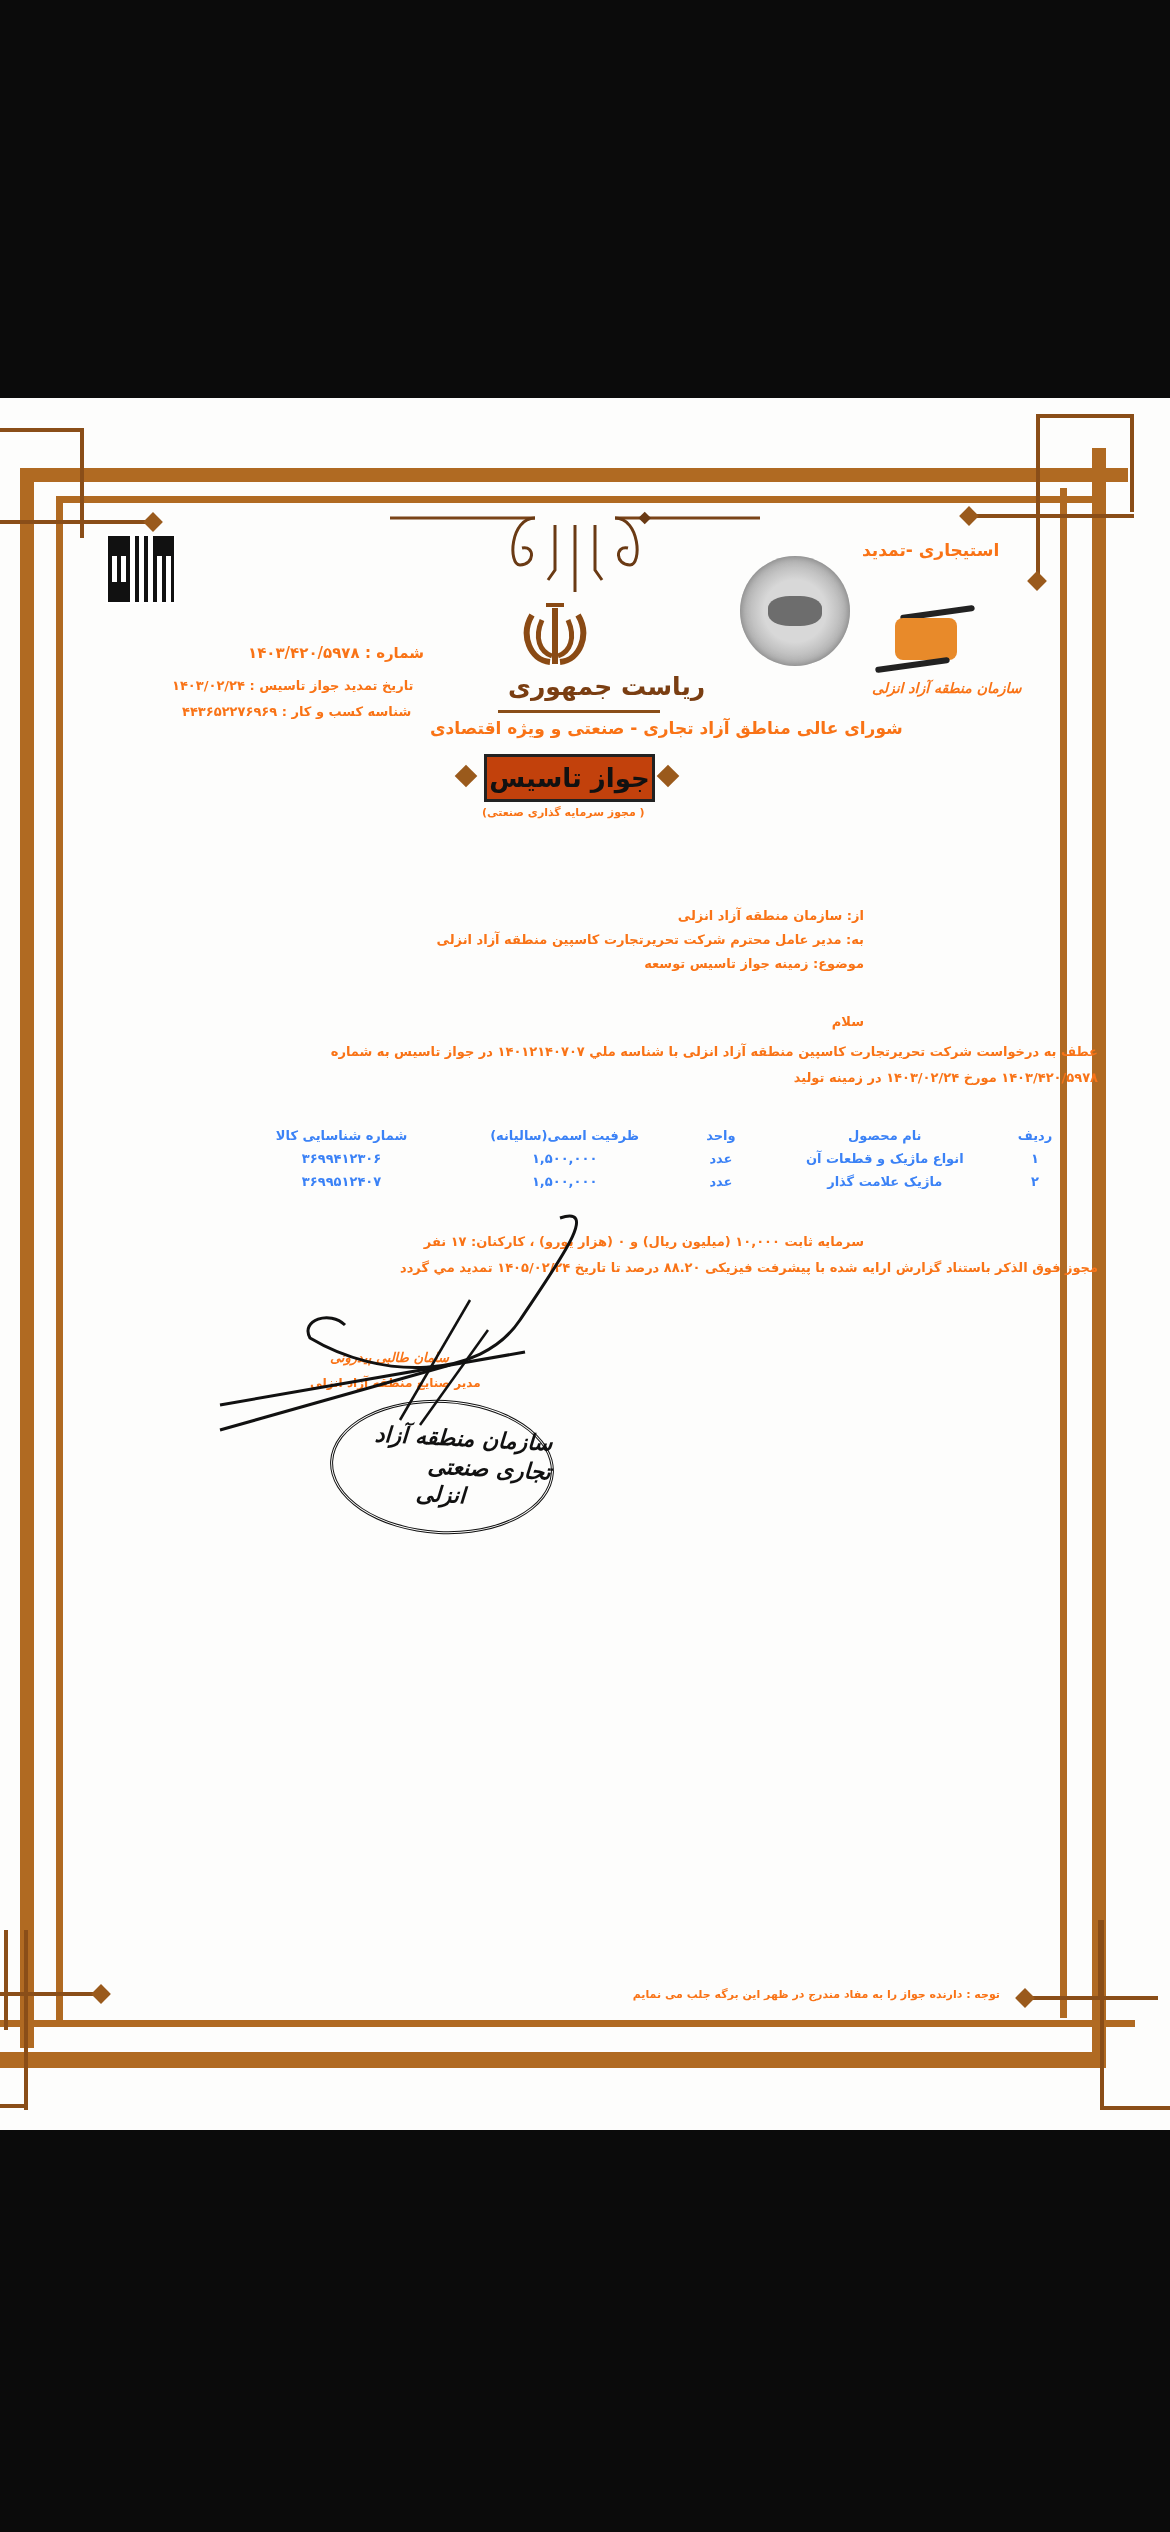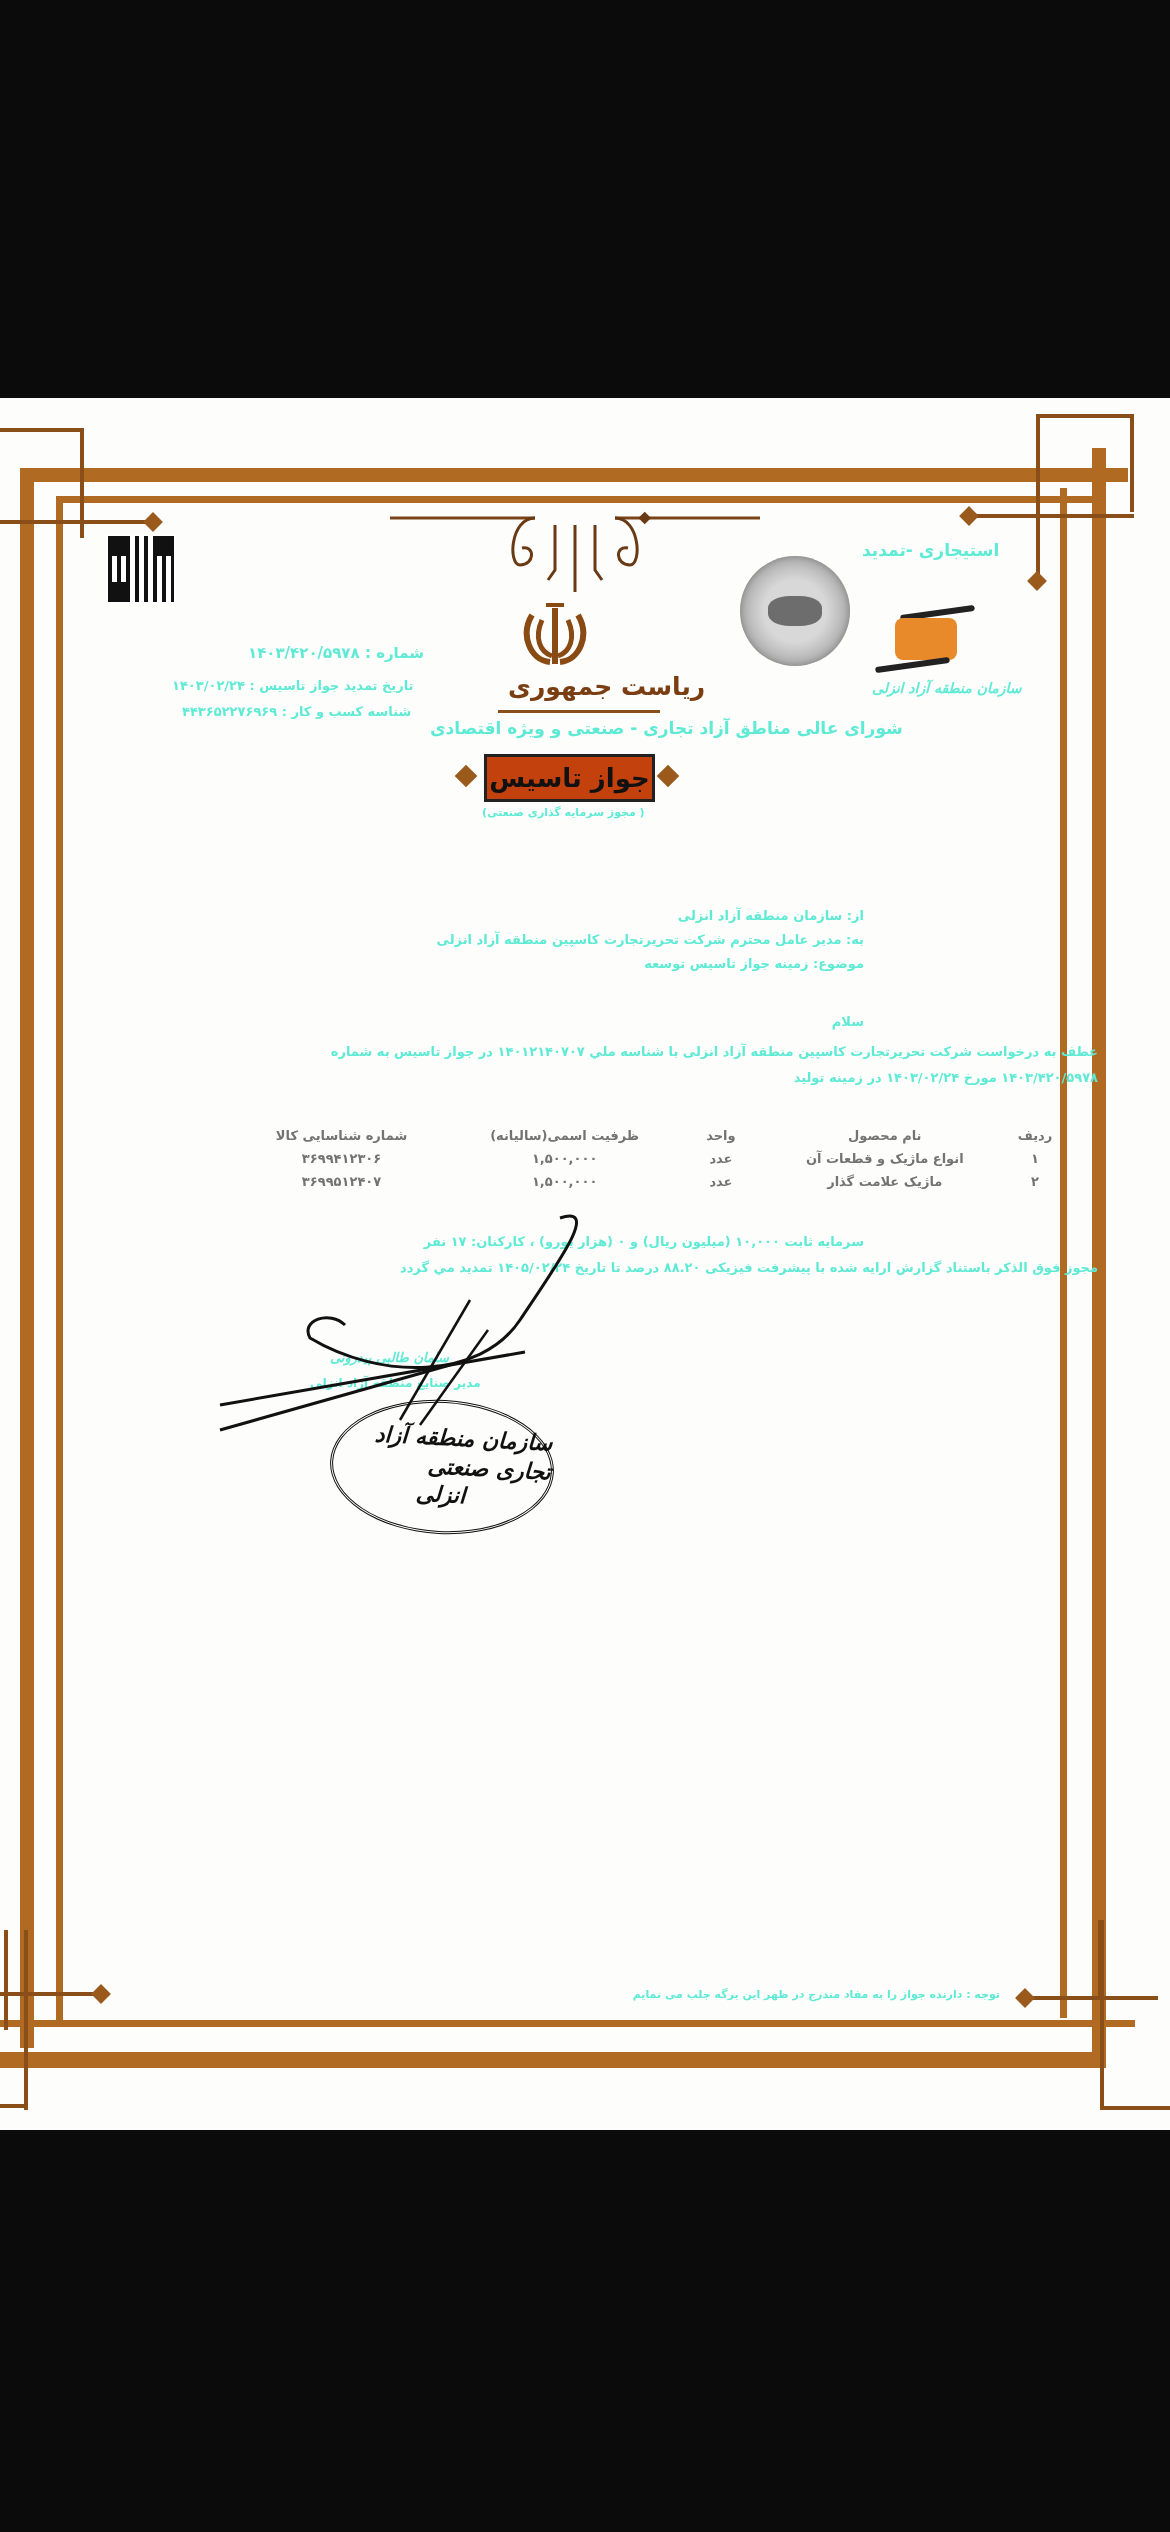--- a/index.html
+++ b/index.html
@@ -8,21 +8,21 @@
       font-family:"DejaVu Sans", sans-serif;
     }
     .paper {
       position:absolute; left:0; top:398px; width:1170px; height:1732px; background:#fdfdfc;
     }
     .ln { position:absolute; background:#b06a22; }
     .thin { background:#8a4e18; }
     .dia {
       position:absolute; width:14px; height:14px; background:#9a5a1c; transform:rotate(45deg);
     }
-    .rtl { direction:rtl; unicode-bidi:embed; position:absolute; color:#5eead4; font-weight:bold; }
+    .rtl { direction:rtl; unicode-bidi:embed; position:absolute; color:#f97316; font-weight:bold; }
     .qr {
       position:absolute; left:108px; top:536px; width:66px; height:66px;
       background:
         linear-gradient(#111,#111) 0 0/20px 20px no-repeat,
         linear-gradient(#111,#111) 46px 0/20px 20px no-repeat,
         linear-gradient(#111,#111) 0 46px/20px 20px no-repeat,
         repeating-linear-gradient(90deg,#111 0 4px,transparent 4px 9px),
         #fff;
       outline:2px solid #fff;
     }
@@ -37,21 +37,21 @@
     .logo-wave { position:absolute; height:6px; background:#222; border-radius:6px; }
     .emblem {
       position:absolute; left:520px; top:600px; width:70px; height:70px;
     }
     .title-box {
       position:absolute; left:484px; top:754px; width:165px; height:42px; border:3px solid #222;
       display:flex; align-items:center; justify-content:center; background:#c2410c;
     }
     .title-box span { font-size:26px; font-weight:bold; direction:rtl; color:#111; }
     table.items { position:absolute; left:228px; top:1124px; width:840px; border-collapse:collapse; direction:rtl; }
-    table.items td, table.items th { font-size:13px; font-weight:bold; padding:4px 4px; color:#737373; text-align:center; }
+    table.items td, table.items th { font-size:13px; font-weight:bold; padding:4px 4px; color:#3b82f6; text-align:center; }
     .stamp {
       position:absolute; left:330px; top:1400px; width:218px; height:128px; border-radius:50%;
       border:3px double #111; display:flex; flex-direction:column; align-items:center; justify-content:center;
       transform:rotate(3deg);
     }
     .stamp span { direction:rtl; font-style:italic; font-weight:bold; font-size:22px; color:#111; line-height:1.3; }
     svg.sig { position:absolute; left:0; top:0; }
   </style>
 </head>
 <body>

